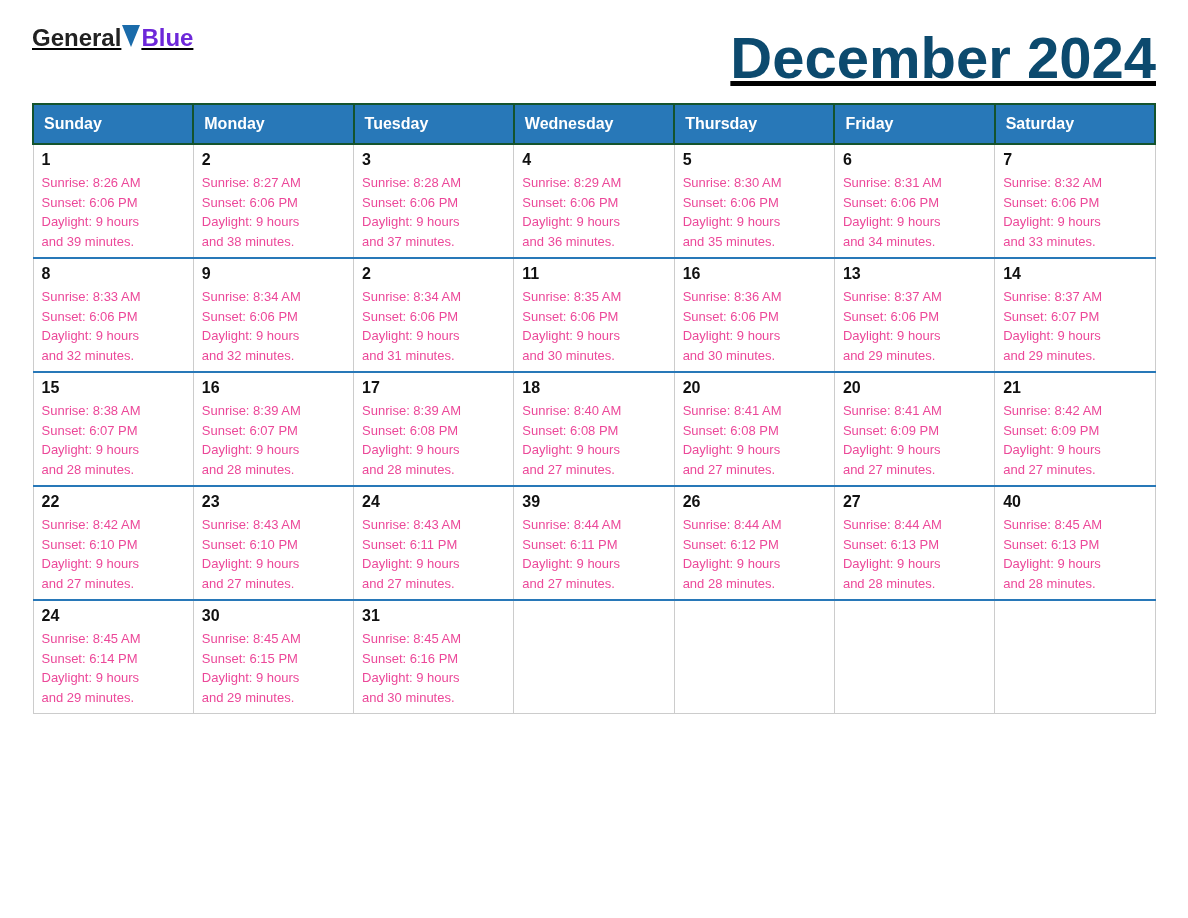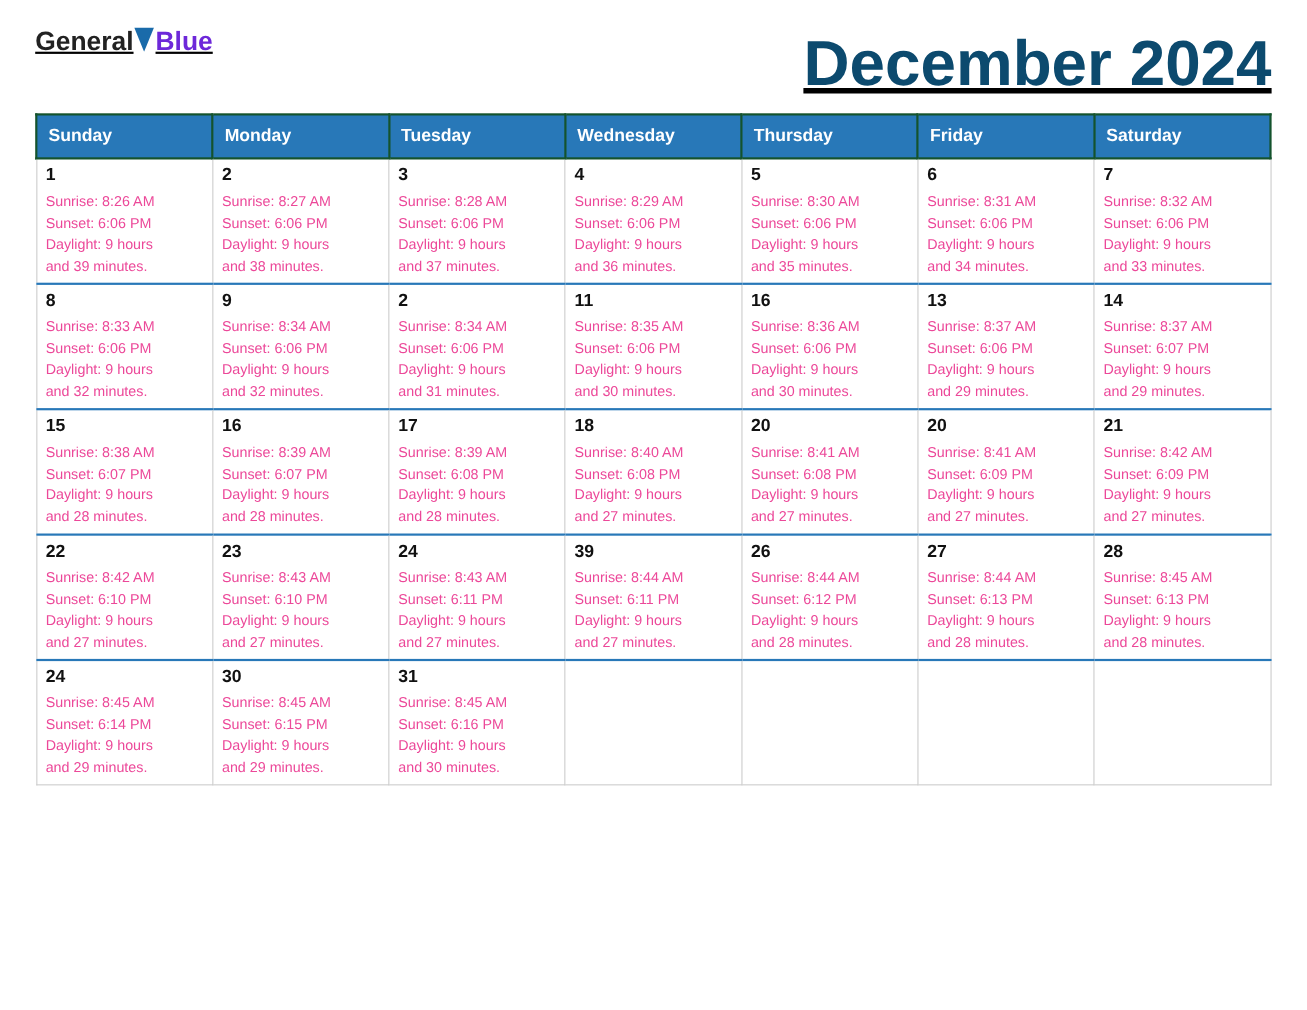--- a/index.html
+++ b/index.html
@@ -370,21 +370,21 @@
         <td>
           <div class="day-number">27</div>
         <div class="day-info">
           Sunrise: 8:44 AM<br>
           Sunset: 6:13 PM<br>
           Daylight: 9 hours<br>
           and 28 minutes.
         </div>
         </td>
         <td>
-          <div class="day-number">28</div>
+          <div class="day-number">40</div>
         <div class="day-info">
           Sunrise: 8:45 AM<br>
           Sunset: 6:13 PM<br>
           Daylight: 9 hours<br>
           and 28 minutes.
         </div>
         </td>
       </tr>
       <tr>
         <td>

